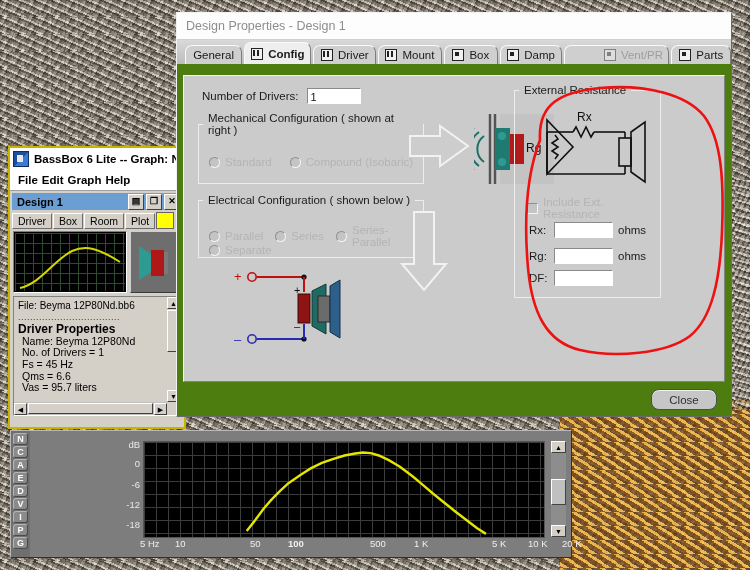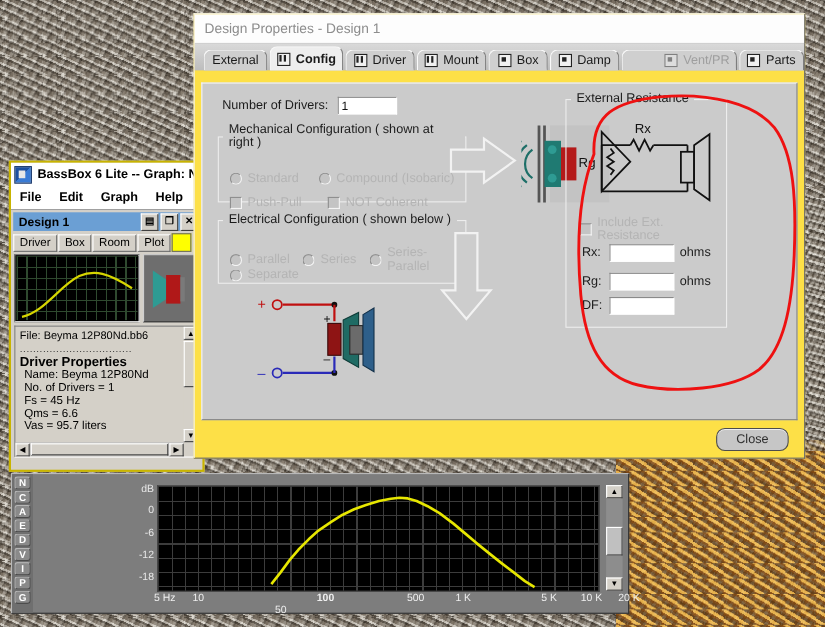--- a/index.html
+++ b/index.html
@@ -52,21 +52,21 @@
     background:linear-gradient(135deg,#1d4fa0 0 50%,#3a7bd5 50% 100%);
     border:1px solid #0d2d63;position:relative;
   }
   #bb-ico:after{
     content:"";position:absolute;left:3px;top:3px;width:6px;height:7px;
     background:#e8e8e8;
   }
   #bb-title span{font-size:11.5px;color:#000;white-space:nowrap;font-weight:bold;}
   #bb-menu{
     height:20px;background:#ffffff;display:flex;align-items:center;
-    gap:16px;padding-left:8px;font-size:11.5px;font-weight:bold;color:#000;
+    gap:4px;padding-left:8px;font-size:11.5px;font-weight:bold;color:#000;
     border-bottom:1px solid #a0a0a0;
   }
   #bb-menu div{cursor:default;}
 
   #design-bar{
     margin:2px;height:17px;background:#6b9fd4;
     display:flex;align-items:center;justify-content:space-between;
     padding:0 2px;
   }
   #design-bar .dtitle{font-size:11px;font-weight:bold;color:#000;padding-left:3px;}
@@ -184,21 +184,21 @@
     font-size:9.5px;color:#efefef;
   }
   #xlabels span{position:absolute;top:0;white-space:nowrap;}
   #gscroll{
     position:absolute;right:5px;top:10px;width:15px;height:96px;background:#8d8d8d;
   }
 
   
   #dlg{
     position:absolute;left:176px;top:12px;width:556px;height:405px;
-    background:#fde047;z-index:10;
+    background:#4d7c0f;z-index:10;
     border-top:1px solid #f2f2f2;border-left:1px solid #f2f2f2;
     border-right:1px solid #6a6a6a;border-bottom:1px solid #6a6a6a;
     box-sizing:border-box;
   }
   #dlg-title{
     height:26px;background:#fdfdfd;display:flex;align-items:center;
     padding-left:9px;font-size:12.5px;color:#8d8d8d;
     border-bottom:1px solid #d0d0d0;
   }
   #tabstrip{
@@ -387,21 +387,21 @@
     <div id="plotbox">
       <div id="plotgrid"></div>
       <svg id="curvesvg" width="100%" height="100%" viewBox="0 0 404 93" preserveAspectRatio="none" style="position:absolute;left:0;top:0;">
         <path id="curvepath" fill="none" stroke="#e6e600" stroke-width="2.4" stroke-linejoin="round" d="M103.7,87.2 L112.2,76.7 L121.0,65.1 L128.5,56.6 L138.0,47.3 L145.9,40.3 L158.7,31.8 L168.8,25.6 L179.7,20.5 L190.6,16.7 L202.6,13.2 L213.4,11.2 L221.3,10.3 L229.0,10.9 L237.1,13.2 L247.2,17.8 L258.1,24.0 L270.9,33.3 L281.0,41.5 L291.8,50.4 L304.6,60.4 L314.7,68.2 L325.6,76.3 L336.5,84.5 L345.4,89.9"></path>
       </svg>
     </div>
 
     <div id="xlabels">
       <span style="left:10px;">5 Hz</span>
       <span style="left:45px;">10</span>
-      <span style="left:120px;margin-top:11px;">50</span>
+      <span style="left:120px;">50</span>
       <span style="left:158px;font-weight:bold;">100</span>
       <span style="left:240px;">500</span>
       <span style="left:284px;">1 K</span>
       <span style="left:362px;">5 K</span>
       <span style="left:398px;">10 K</span>
       <span style="left:432px;">20 K</span>
     </div>
 
     <div id="gscroll">
       <div class="sbbtn" style="width:15px;">▲</div>
@@ -414,21 +414,21 @@
 </div>
 
 <div id="dlg">
 
   <div id="dlg-title">
     <span>Design Properties - Design 1</span>
   </div>
 
   <div id="tabstrip">
     <div class="tab">
-      <span>External</span>
+      <span>General</span>
     </div>
     <div class="tab active">
       <span class="tabico dbl"></span>
       <span>Config</span>
     </div>
     <div class="tab">
       <span class="tabico dbl"></span>
       <span>Driver</span>
     </div>
     <div class="tab">
@@ -463,30 +463,20 @@
     <fieldset class="grp" style="left:14px;top:36px;width:224px;height:70px;">
       <legend>Mechanical Configuration  ( shown at right )</legend>
       <div style="position:absolute;left:10px;top:20px;display:flex;gap:18px;">
         <div class="opt">
           <span class="radio"></span>
           <span class="lbl dim">Standard</span>
         </div>
         <div class="opt">
           <span class="radio"></span>
           <span class="lbl dim">Compound (Isobaric)</span>
-        </div>
-      </div>
-      <div style="position:absolute;left:10px;top:42px;display:flex;gap:24px;">
-        <div class="opt">
-          <span class="chk"></span>
-          <span class="lbl dim">Push-Pull</span>
-        </div>
-        <div class="opt">
-          <span class="chk"></span>
-          <span class="lbl dim">NOT Coherent</span>
         </div>
       </div>
     </fieldset>
 
     <fieldset class="grp" style="left:14px;top:118px;width:224px;height:62px;">
       <legend>Electrical Configuration  ( shown below )</legend>
       <div style="position:absolute;left:10px;top:18px;display:flex;gap:12px;">
         <div class="opt">
           <span class="radio"></span>
           <span class="lbl dim">Parallel</span>

